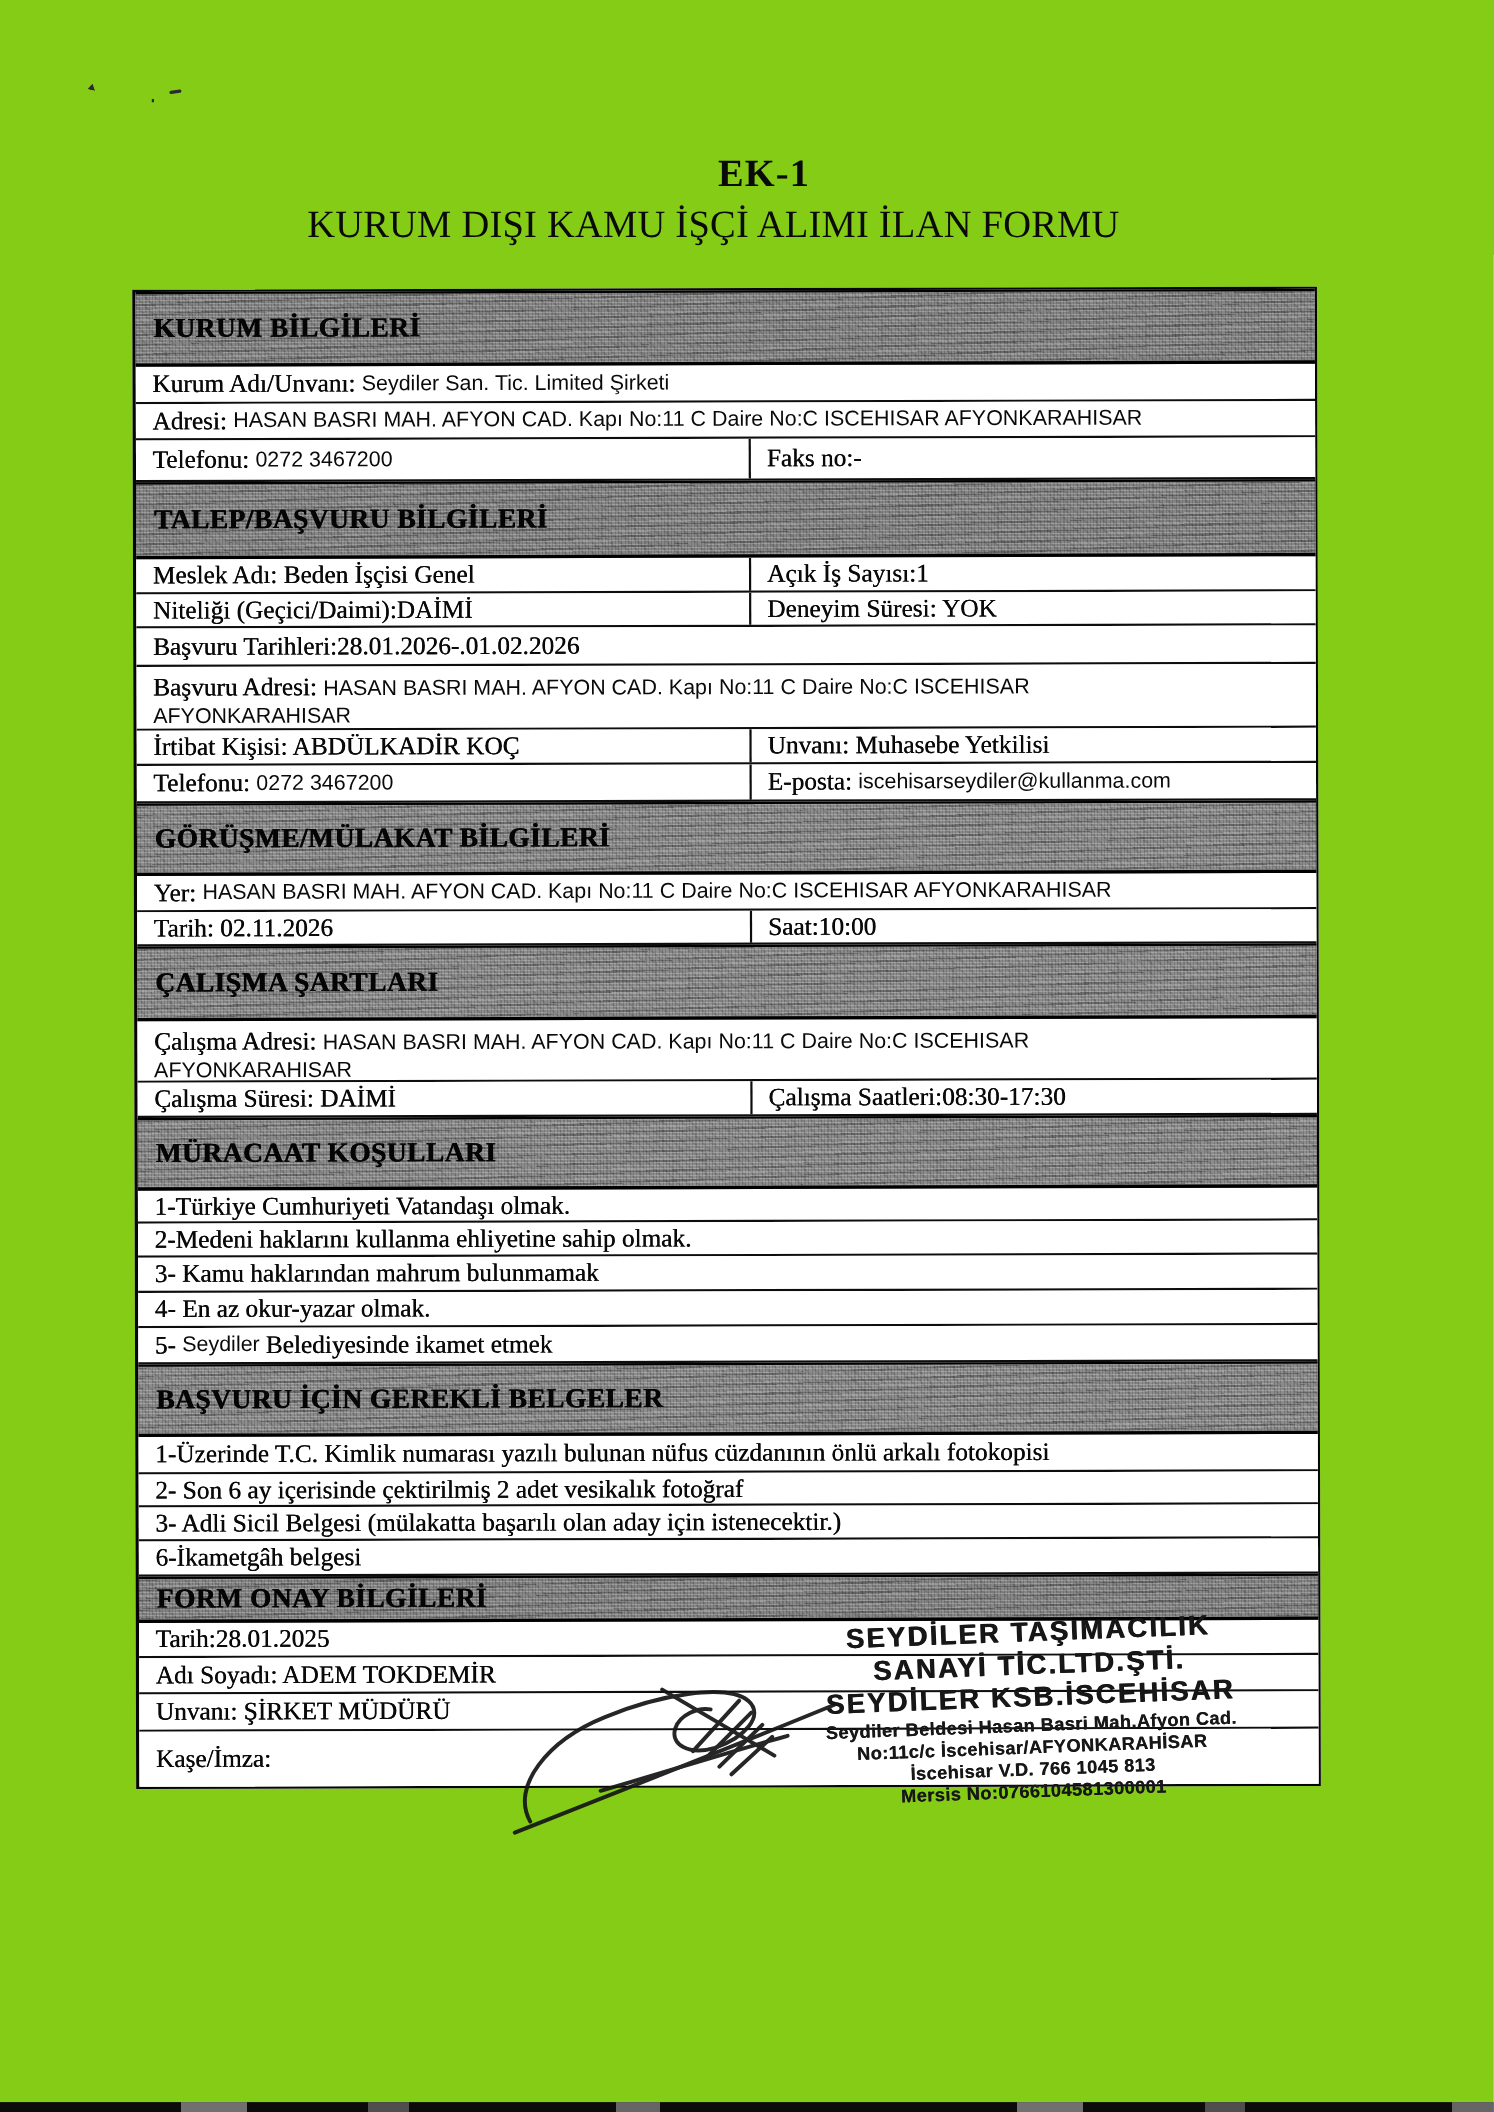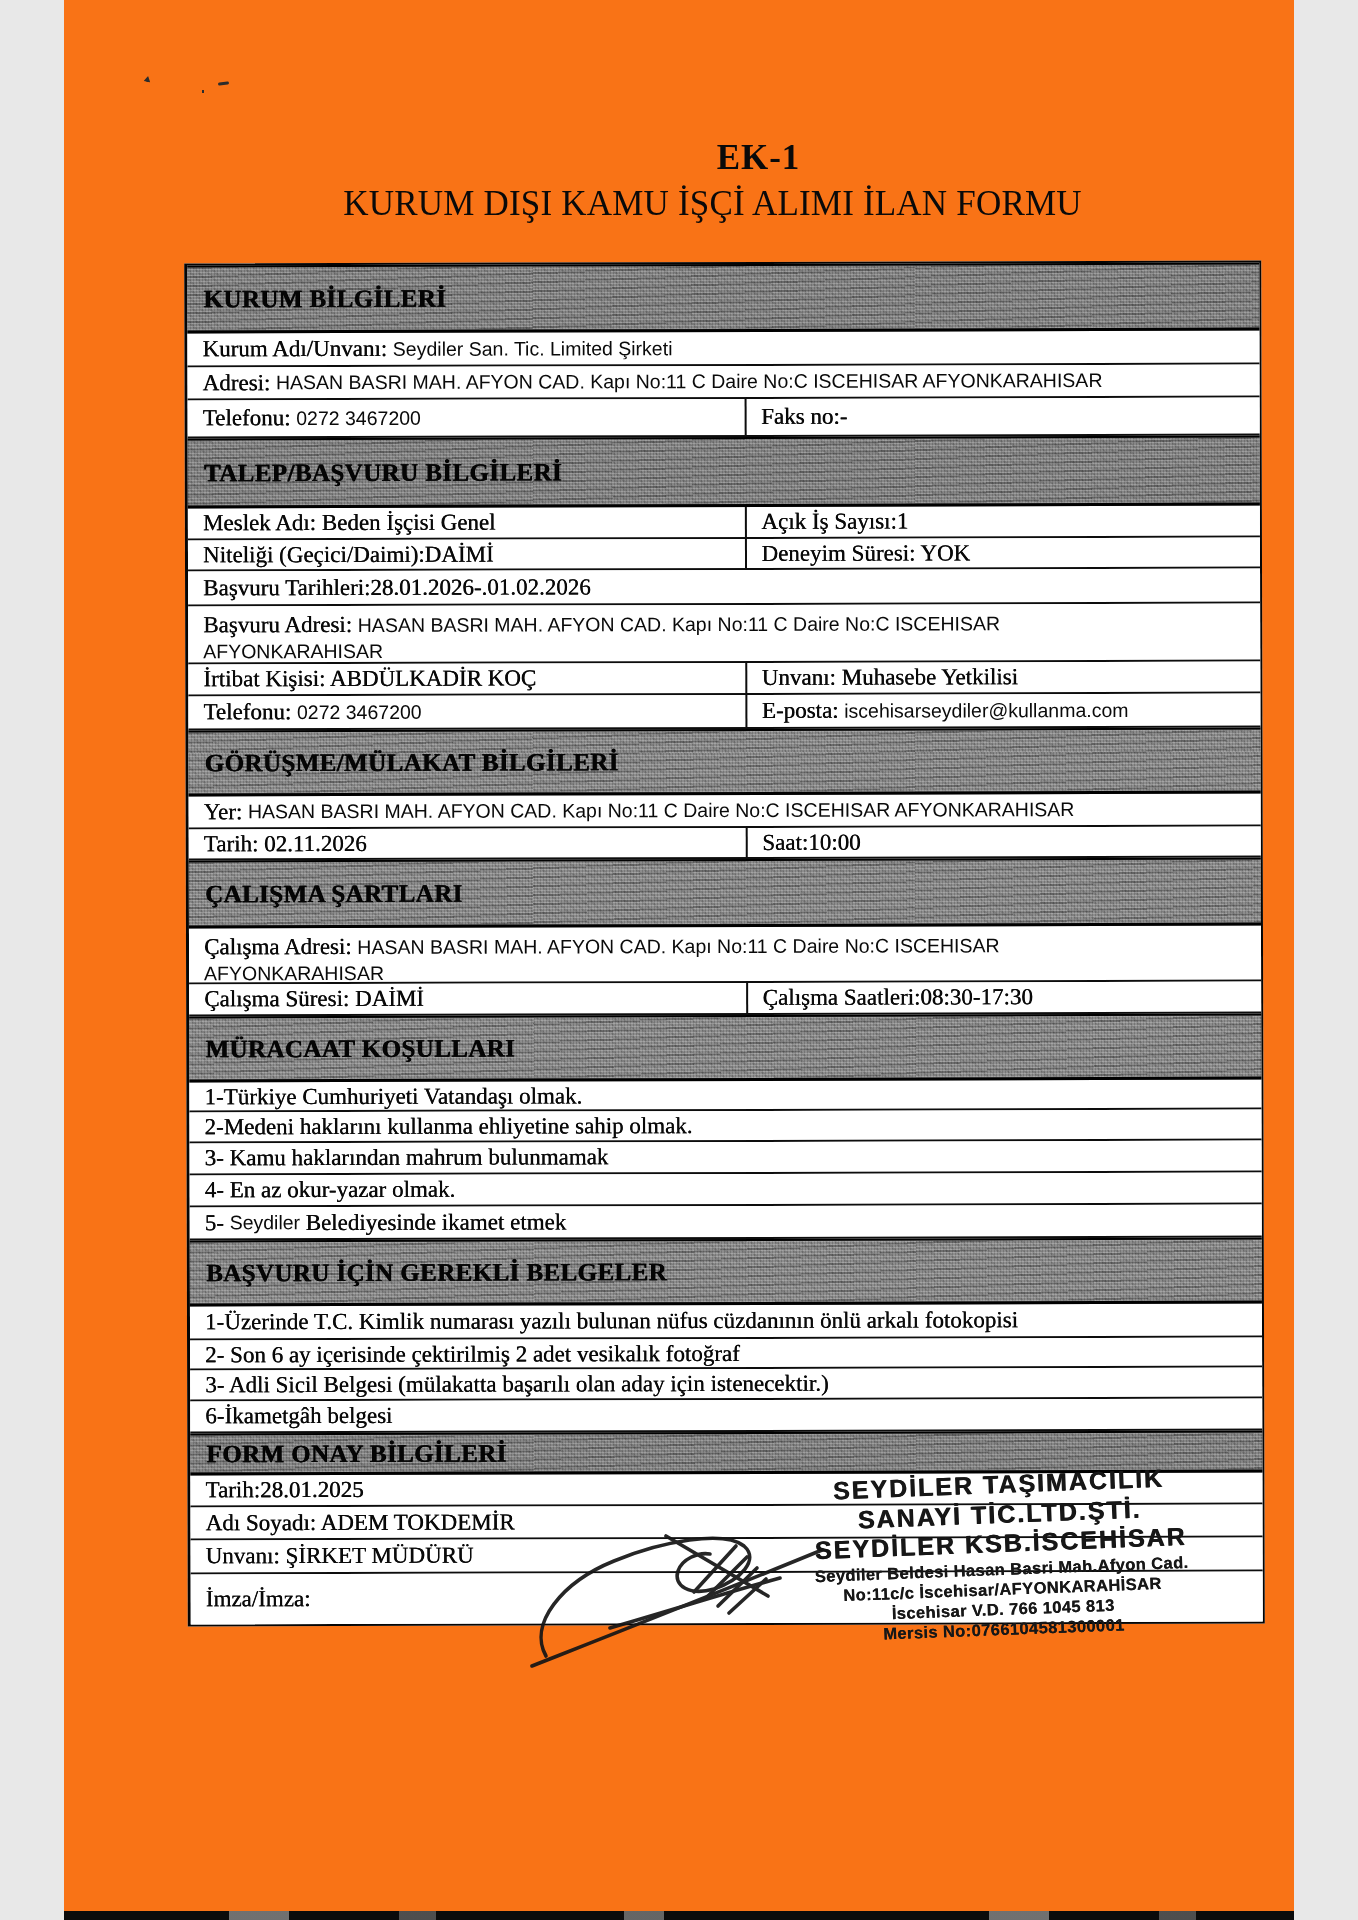--- a/index.html
+++ b/index.html
@@ -1,18 +1,18 @@
 <!DOCTYPE html>
 <html lang="tr"><head>
 <meta charset="utf-8">
 <style>
   html,body{margin:0;padding:0;background:#e8e8e8;}
   .sheet{
-    position:relative;width:1230px;height:1920px;margin:0 auto;
-    background:#f97316;overflow:hidden;
+    position:relative;width:1358px;height:1920px;margin:0 auto;
+    background:#84cc16;overflow:hidden;
     font-family:"Liberation Serif", serif;color:#0a0a0a;
   }
   
   .title-block{position:absolute;left:122px;top:138px;width:1077px;text-align:center;z-index:2;}
   .title-line1{
     font-family:"Liberation Serif",serif;font-weight:bold;font-size:35px;letter-spacing:1px;
     transform:translateX(34px);
   }
   .title-line2{
     font-family:"Liberation Serif",serif;font-weight:normal;font-size:35px;letter-spacing:0.2px;
@@ -270,21 +270,21 @@
           <span class="sg-serif">Adı Soyadı: ADEM TOKDEMİR</span>
         </div>
       </div>
       <div class="row" style="height: 34px;">
         <div class="cell full">
           <span class="sg-serif">Unvanı: ŞİRKET MÜDÜRÜ</span>
         </div>
       </div>
       <div class="row" style="height: 50px;">
         <div class="cell full">
-          <span class="sg-serif">İmza/İmza:</span>
+          <span class="sg-serif">Kaşe/İmza:</span>
         </div>
       </div>
     </div>
 
   <div class="stamp" id="stamp">
       <div class="big">SEYDİLER TAŞIMACILIK</div>
       <div class="big">SANAYİ TİC.LTD.ŞTİ.</div>
       <div class="big">SEYDİLER KSB.İSCEHİSAR</div>
       <div class="small">Seydiler Beldesi Hasan Basri Mah.Afyon Cad.</div>
       <div class="small">No:11c/c İscehisar/AFYONKARAHİSAR</div>

